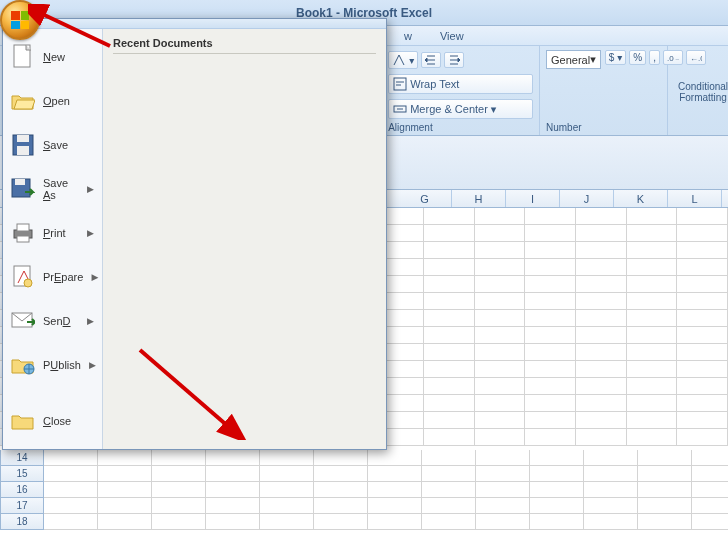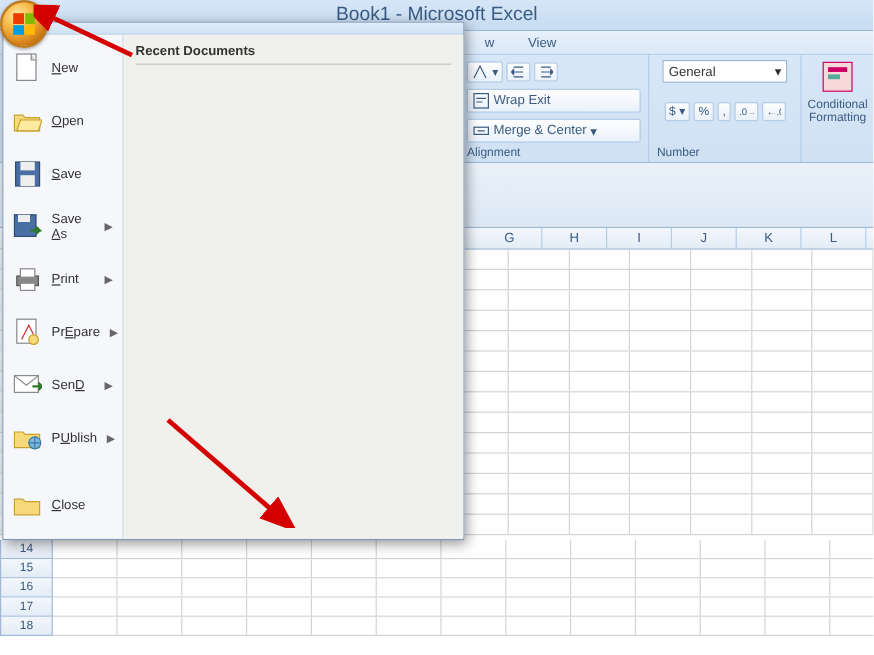--- a/index.html
+++ b/index.html
@@ -1,19 +1,19 @@
 <!DOCTYPE html>
 <html><head>
 <meta charset="utf-8">
 <style>
 * { box-sizing: border-box; margin: 0; padding: 0; font-family: "Segoe UI", Tahoma, sans-serif; }
 body { width: 728px; height: 546px; overflow: hidden; background: #fff; position: relative; }
 
 
-.titlebar { height: 26px; background: linear-gradient(#d6e6f7,#c7dcf2); border-bottom: 1px solid #9db8d6; display: flex; align-items: center; justify-content: center; font-size: 16px; color: #3a5b82; }
+.titlebar { height: 26px; background: linear-gradient(#d6e6f7,#c7dcf2); border-bottom: 1px solid #9db8d6; display: flex; align-items: center; justify-content: center; font-size: 12px; color: #3a5b82; font-weight: bold; }
 
 
 .tabsrow { height: 20px; background: linear-gradient(#e8f1fb,#d9e8f8); border-bottom: 1px solid #b5cde8; display: flex; align-items: flex-end; padding-left: 390px; font-size: 11px; color: #3a5b82; }
 .tabsrow .tab { padding: 3px 14px; cursor: pointer; }
 
 
 .ribbon { height: 90px; background: linear-gradient(#d7e7f7,#cfe1f3); border-bottom: 1px solid #9db8d6; display: flex; }
 .rgroup { border-right: 1px solid #b5cde8; padding: 4px 6px 2px 6px; display: flex; flex-direction: column; justify-content: space-between; }
 .rgroup .glabel { font-size: 10px; color: #3a5b82; text-align: left; margin-top: 2px; }
 .rgroup .gbody { flex: 1; display: flex; align-items: center; gap: 4px; }
@@ -100,35 +100,35 @@
       <span class="rbtn small">
         <svg width="12" height="12">
             <path d="M2 2h8M2 6h8M2 10h8M12 6l-2-2v4z" stroke="#3a5b82" fill="#3a5b82"></path>
           </svg>
       </span>
       <span class="rbtn" style="width:100%">
         <svg width="14" height="14">
             <rect x="1" y="1" width="12" height="12" stroke="#3a5b82" fill="none"></rect>
             <path d="M3 5h8M3 8h5" stroke="#3a5b82"></path>
           </svg>
-        <span>Wrap Exit</span>
+        <span>Wrap Text</span>
       </span>
       <span class="rbtn" style="width:100%">
         <svg width="14" height="14">
             <rect x="1" y="4" width="12" height="6" stroke="#3a5b82" fill="none"></rect>
             <path d="M4 7h6" stroke="#3a5b82"></path>
           </svg>
         <span>Merge &amp; Center</span> ▾
       </span>
     </div>
     <div class="glabel">Alignment</div>
   </div>
 
   <div class="rgroup" style="width:128px">
-    <div class="gbody" style="flex-direction:column;align-items:center;gap:16px">
+    <div class="gbody" style="flex-direction:row;align-items:flex-start;gap:4px">
       <div class="numdrop">
         <span>General</span>
         <span>▾</span>
       </div>
       <div style="display:flex;gap:3px">
         <span class="rbtn small"><span>$</span> ▾</span>
         <span class="rbtn small">
             <span>%</span>
           </span>
         <span class="rbtn small">
@@ -143,21 +143,21 @@
           <svg width="12" height="10">
               <text x="0" y="8" font-size="8" fill="#3a5b82">←.0</text>
             </svg>
         </span>
       </div>
     </div>
     <div class="glabel">Number</div>
   </div>
 
   <div class="rgroup" style="width:60px;border-right:none">
-    <div class="gbody" style="flex-direction:column;align-items:center">
+    <div class="gbody" style="flex-direction:row;align-items:center">
       <svg width="28" height="28">
           <rect x="2" y="2" width="24" height="24" fill="#f7d9d9" stroke="#c06"></rect>
           <rect x="6" y="6" width="16" height="4" fill="#c06"></rect>
           <rect x="6" y="12" width="10" height="4" fill="#5a9"></rect>
         </svg>
       <span style="font-size:10px;color:#3a5b82;text-align:center;line-height:1.1">Conditional Formatting</span>
     </div>
   </div>
 </div>
 

